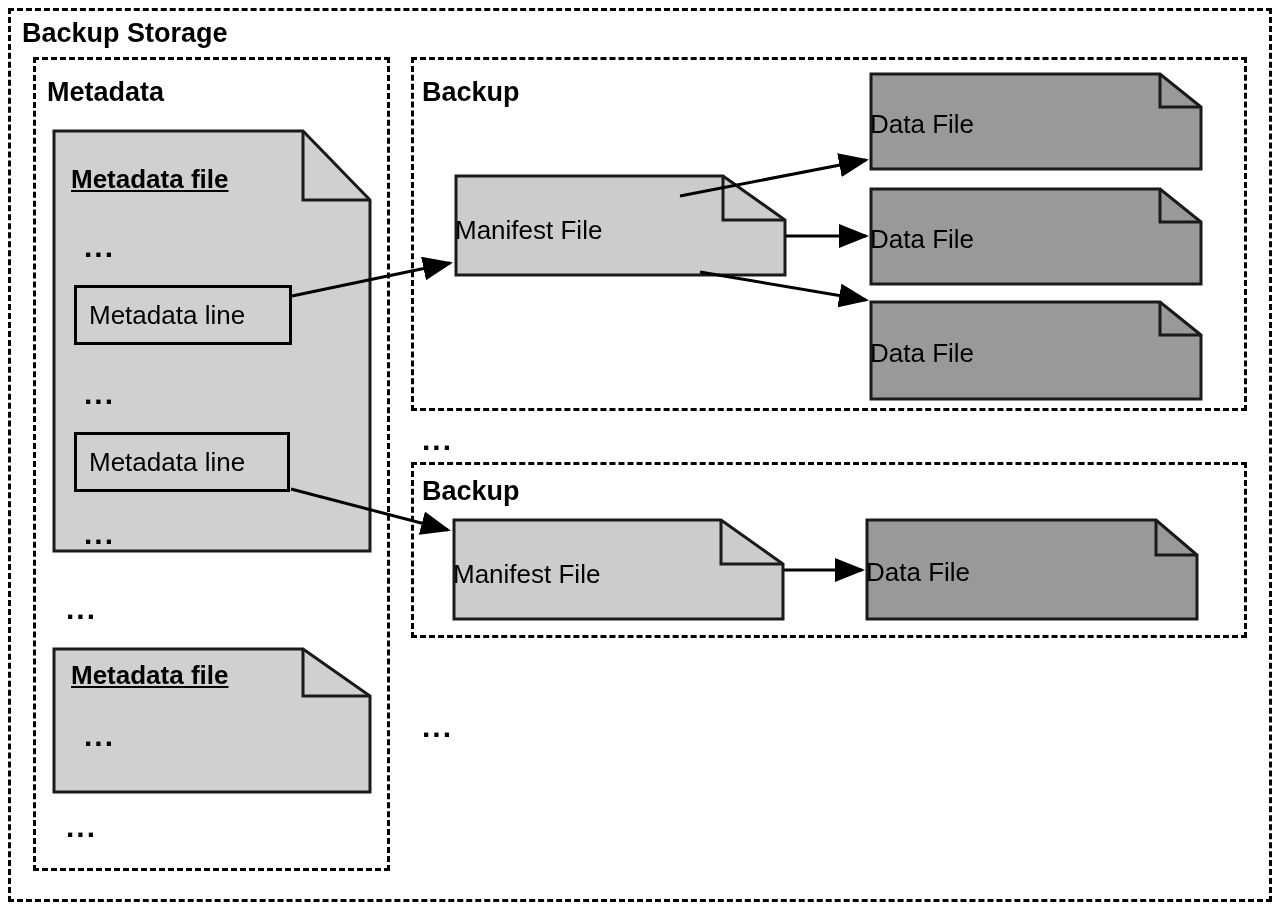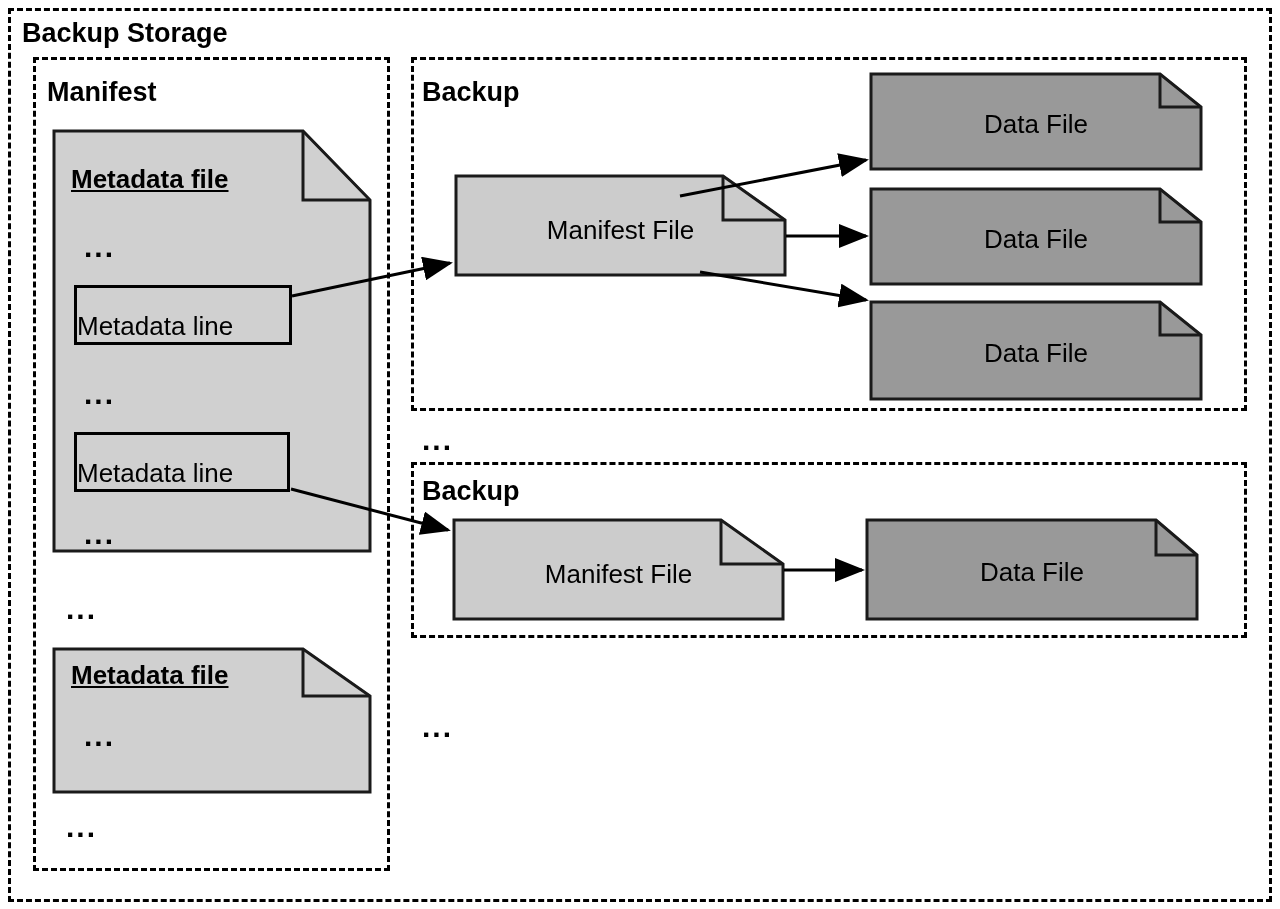--- a/index.html
+++ b/index.html
@@ -44,39 +44,40 @@
     left: 0;
     top: 0;
     width: 100%;
     height: 100%;
     display: block;
     overflow: visible;
   }
   .file-label {
     position: absolute;
     width: 100%;
-    text-align: center;
+    text-align: left;
     font-size: 26px;
     line-height: 1;
     color: #000000;
     white-space: nowrap;
   }
   .file-label.bold {
     font-weight: bold;
     text-align: left;
     text-decoration: underline;
   }
   
   .meta-line {
     position: absolute;
     box-sizing: border-box;
     border: 3px solid #000000;
     background: #d0d0d0;
     display: flex;
-    align-items: flex-end;
+    align-items: center;
+    padding-left: 12px;
     font-size: 26px;
     color: #000000;
     white-space: nowrap;
   }
   
   .ellipsis {
     position: absolute;
     font-size: 30px;
     font-weight: bold;
     line-height: 1;
@@ -96,21 +97,21 @@
 </style>
 </head>
 <body>
 
 <div id="canvas">
 
   <div class="dashed-box" style="left:8px; top:8px; width:1264px; height:894px;"></div>
   <div class="box-title" style="left:22px; top:20px;">Backup Storage</div>
 
   <div class="dashed-box" style="left:33px; top:57px; width:357px; height:814px;"></div>
-  <div class="box-title" style="left:47px; top:79px;">Manifest</div>
+  <div class="box-title" style="left:47px; top:79px;">Metadata</div>
 
   <div class="file" style="left:53px; top:130px; width:318px; height:422px;">
     <svg viewBox="0 0 318 422" preserveAspectRatio="none">
       <path d="M1,1 L250,1 L317,70 L317,421 L1,421 Z" fill="#d0d0d0" stroke="#555555" stroke-width="2"></path>
       <path d="M250,1 L250,70 L317,70" fill="none" stroke="#1a1a1a" stroke-width="3"></path>
       <path d="M1,1 L250,1 L317,70 L317,421 L1,421 Z" fill="none" stroke="#1a1a1a" stroke-width="3"></path>
     </svg>
     <div class="file-label bold" style="left:18px; top:36px; width:auto;">Metadata file</div>
     <div class="ellipsis" style="left:31px; top:102px;">...</div>
     <div class="ellipsis" style="left:31px; top:249px;">...</div>

